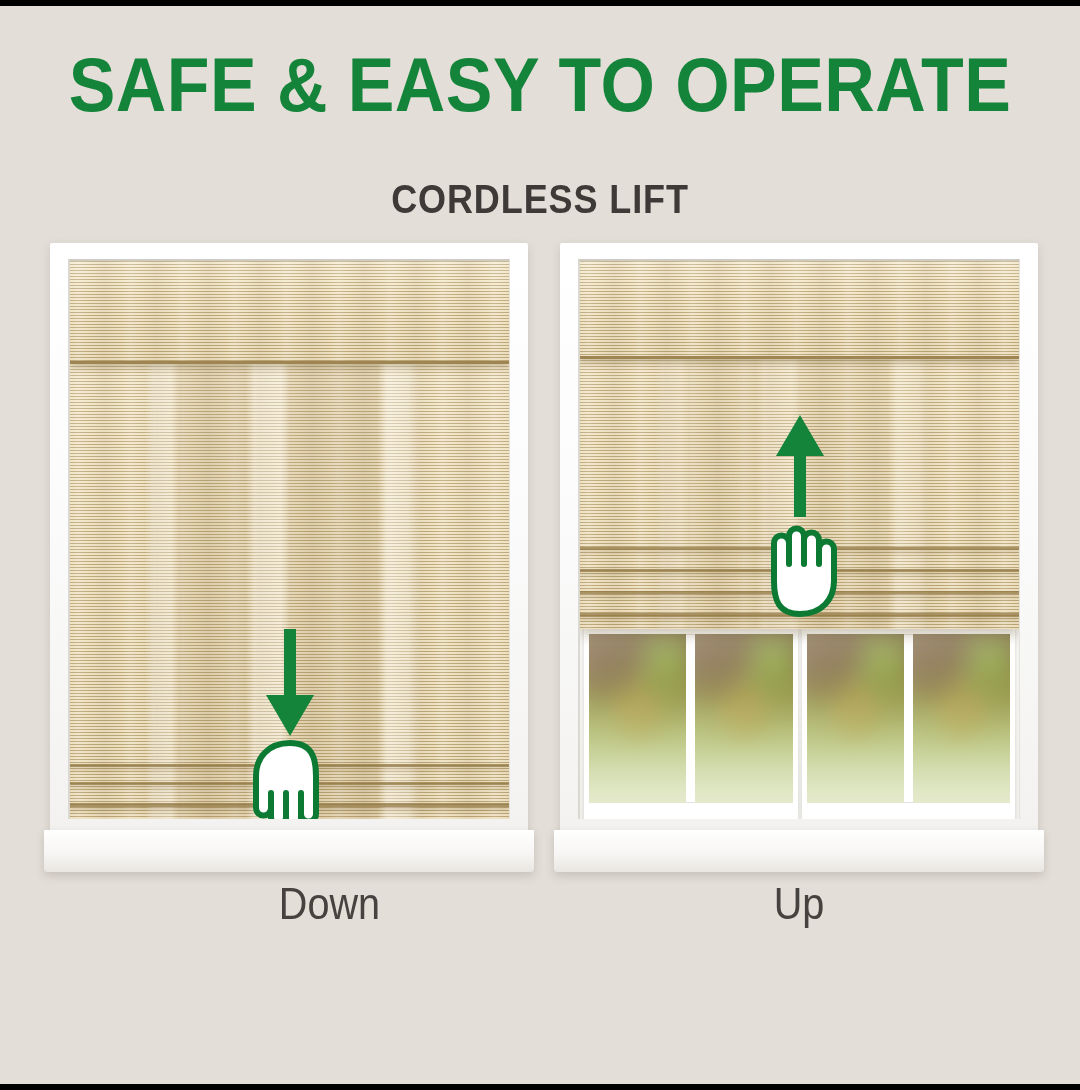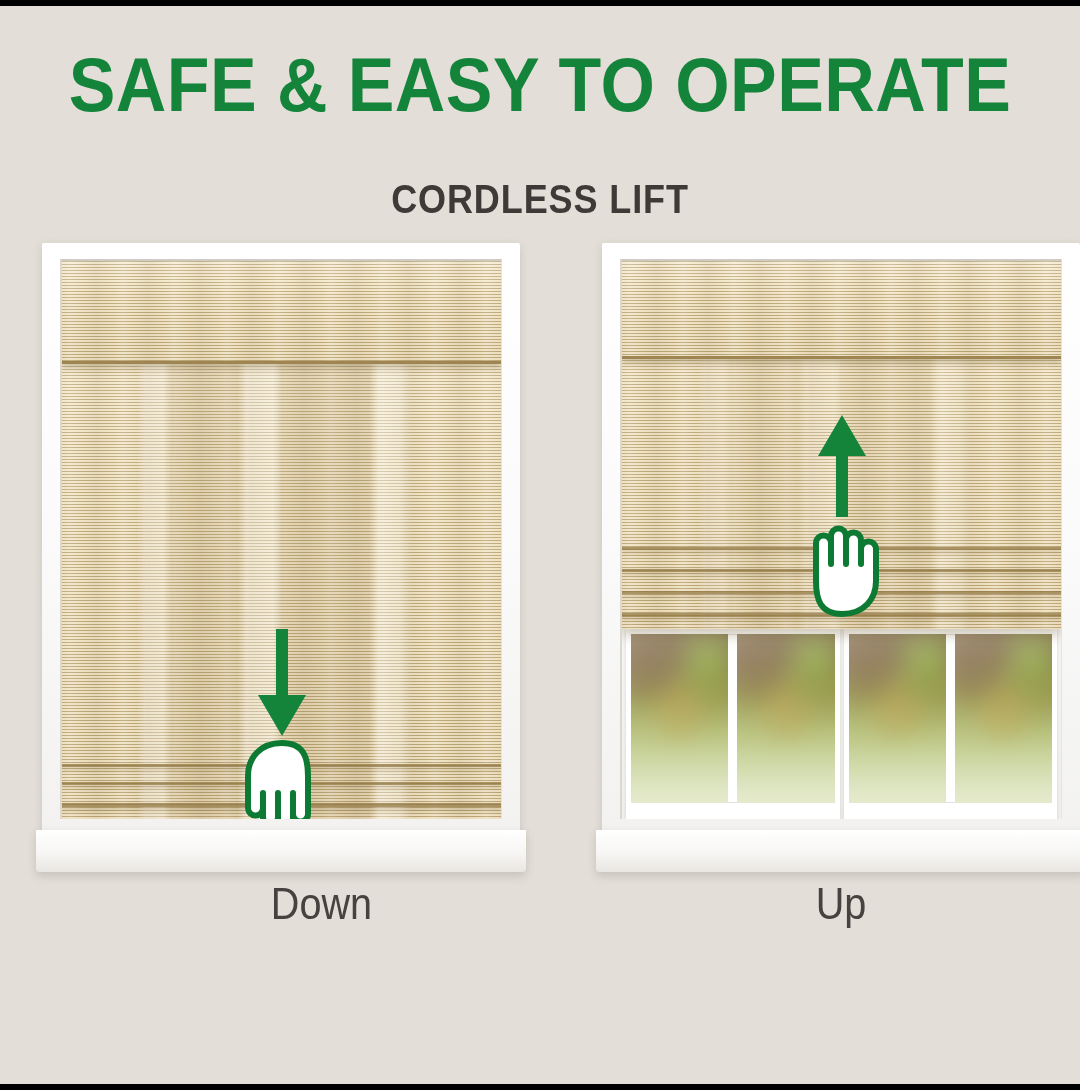--- a/index.html
+++ b/index.html
@@ -49,22 +49,22 @@
     color: #3d3a38;
     transform: scaleX(0.9);
   }
 
   
   .panels {
     position: absolute;
     top: 243px; left: 0; width: 1080px; height: 680px;
   }
   .panel { position: absolute; top: 0; }
-  .panel-left  { left: 42px;  width: 559px; text-decoration: underline; }
-  .panel-right { left: 560px; width: 478px; margin-left: 42px; }
+  .panel-left  { left: 50px;  width: 559px; text-decoration: underline; }
+  .panel-right { left: 560px; width: 478px; }
 
   .caption {
     position: absolute;
     top: 635px; left: 0; width: 100%;
     text-align: center;
     font-family: "Liberation Sans Narrow", "Liberation Sans", sans-serif;
     font-size: 45px;
     font-weight: normal;
     color: #46423f;
     transform: scaleX(0.88);

